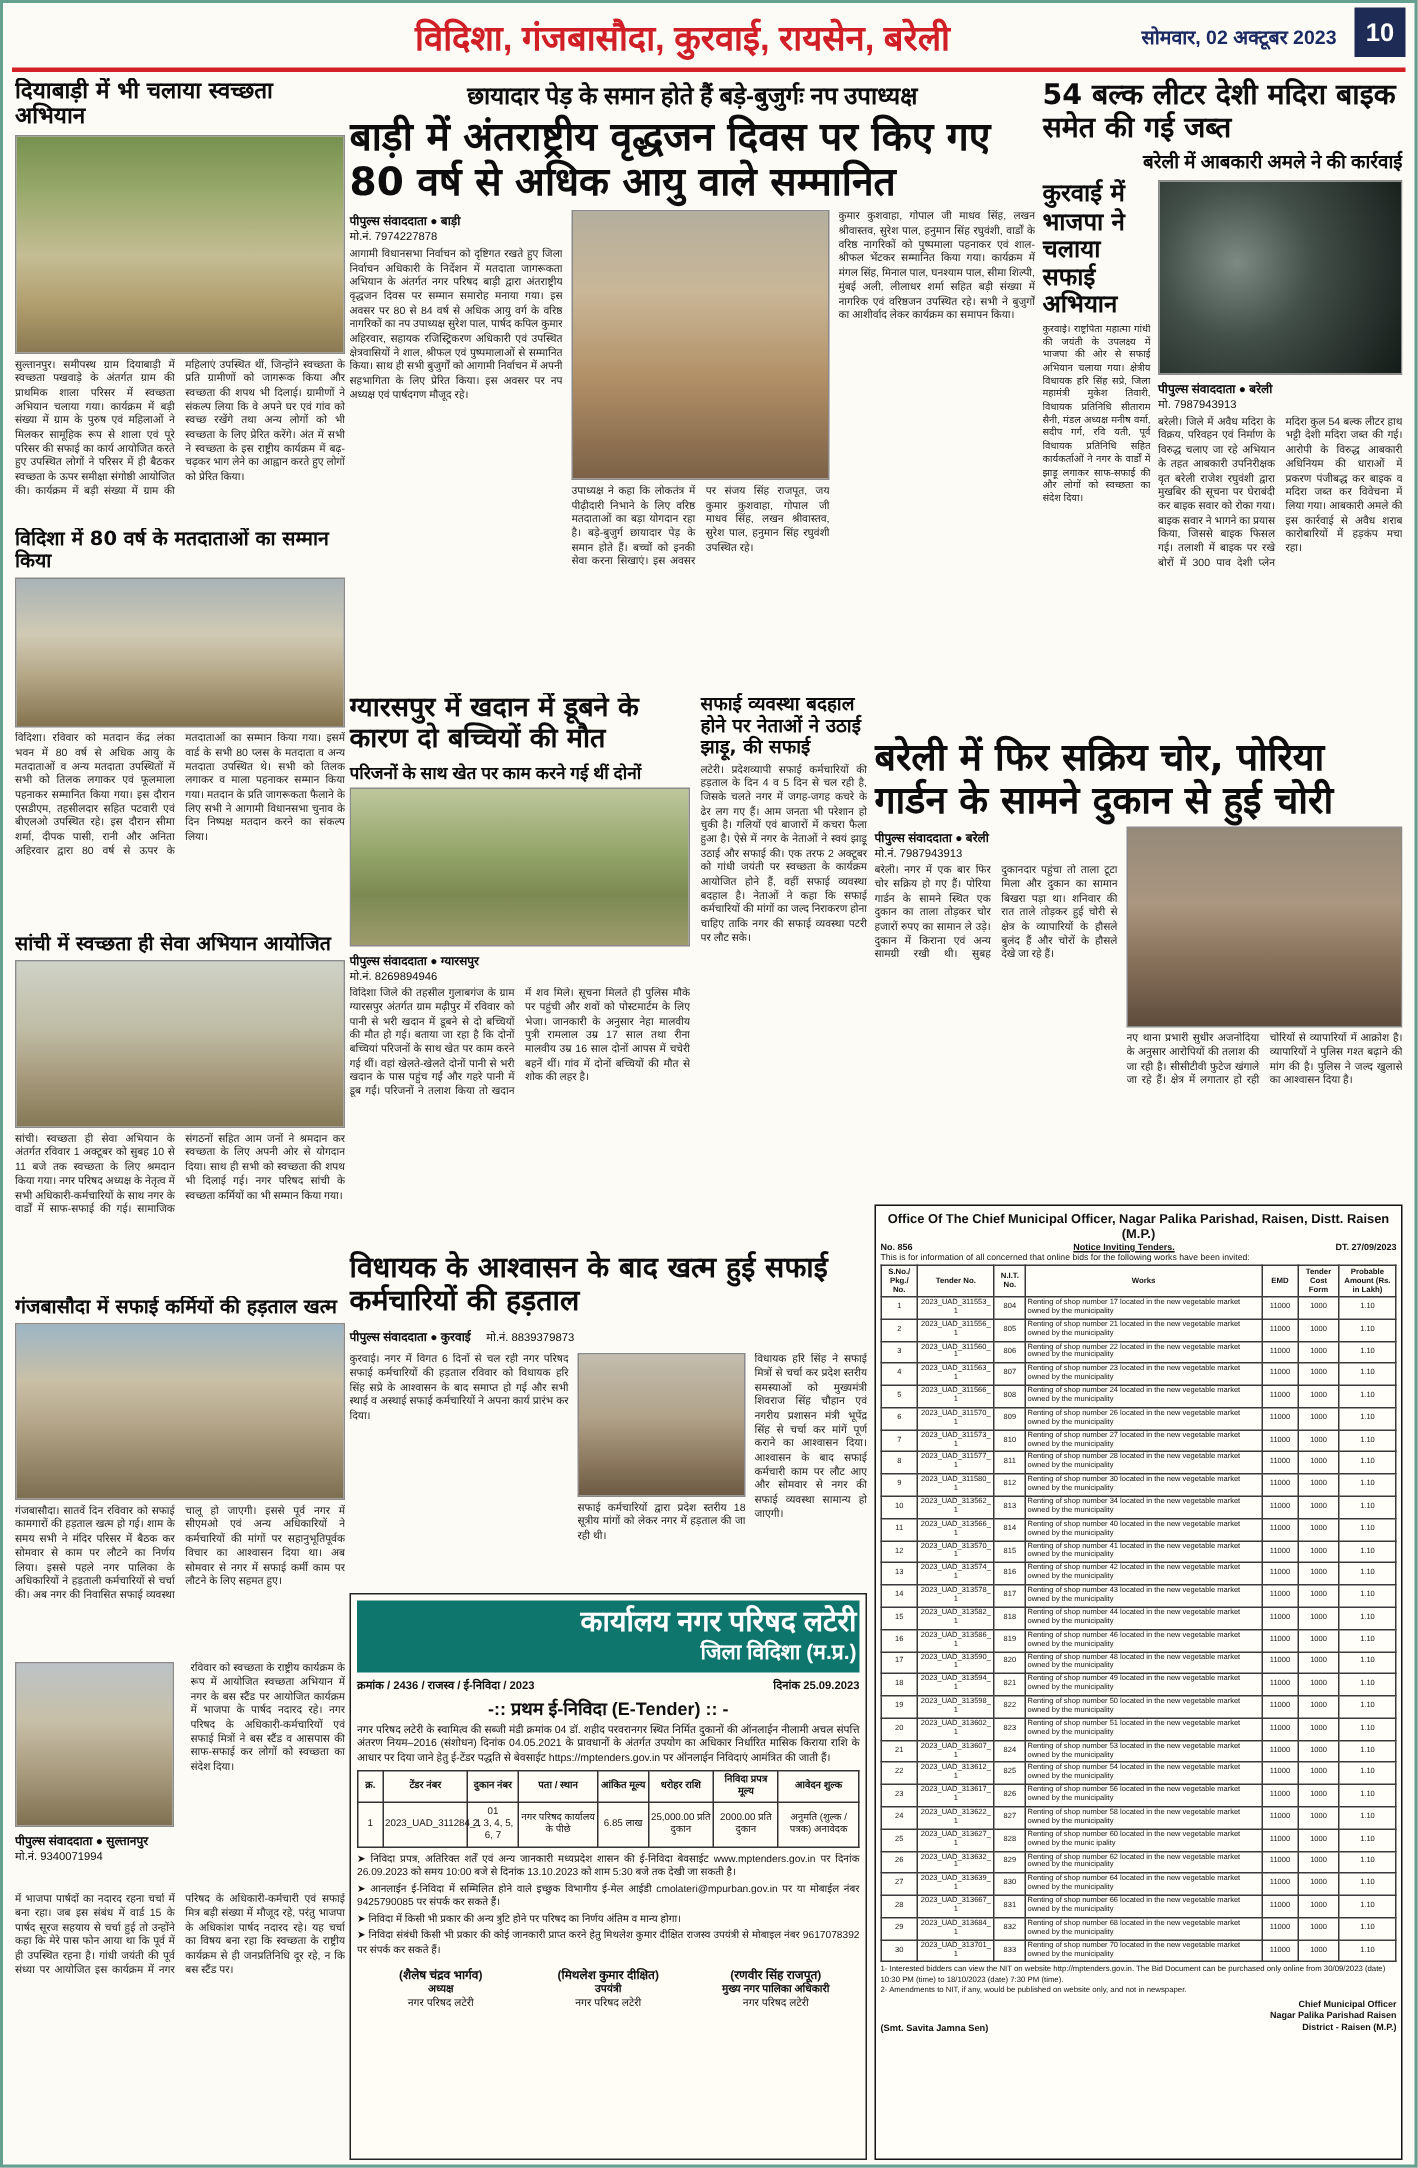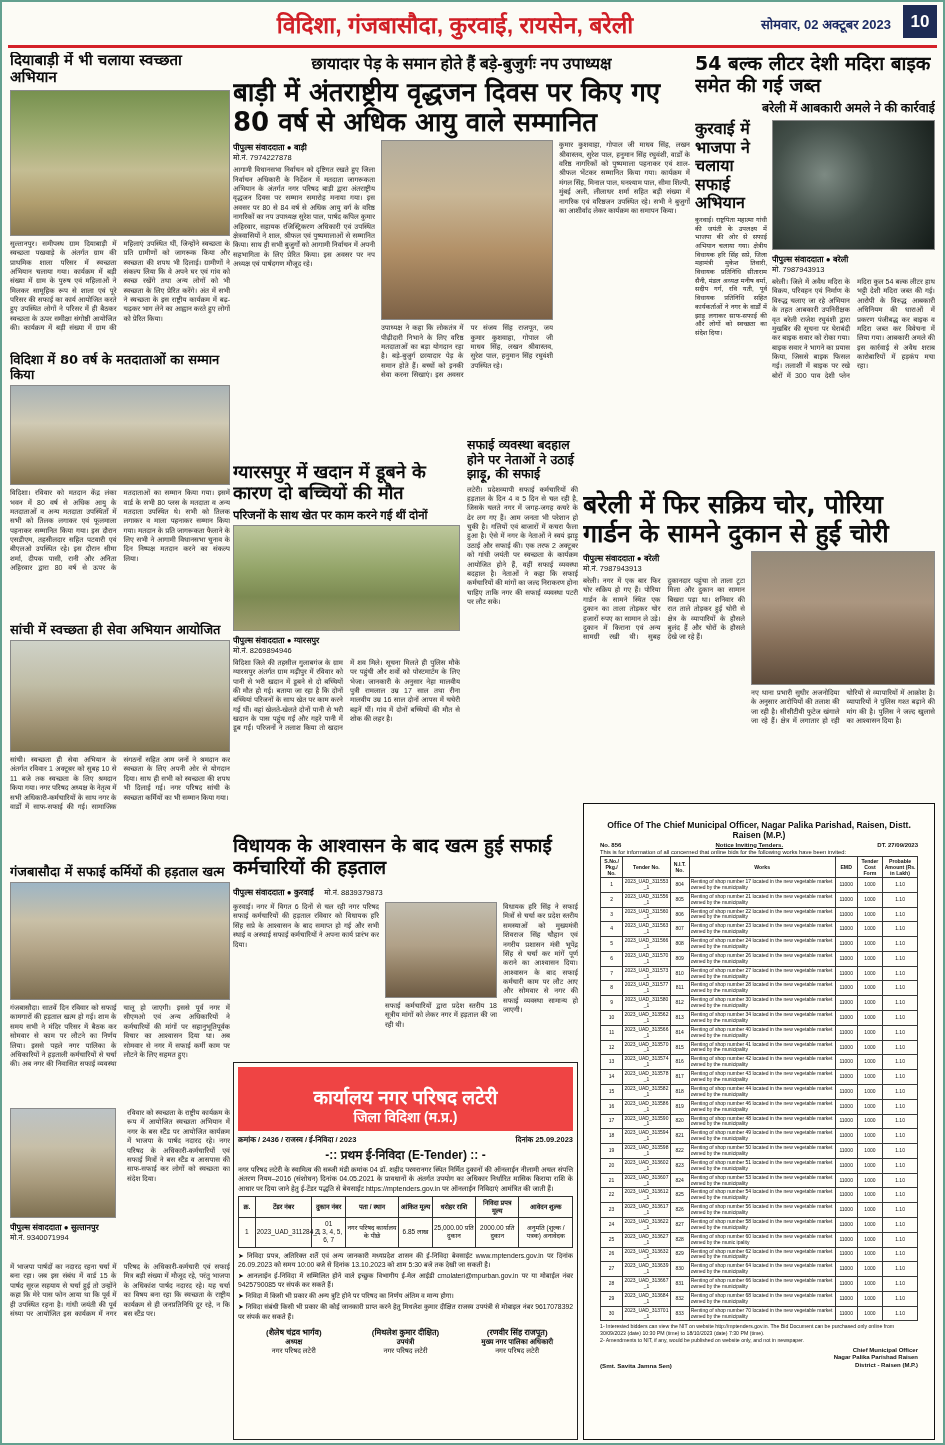--- a/index.html
+++ b/index.html
@@ -38,41 +38,41 @@
   .ph-group{background:linear-gradient(180deg,#a9b3b6 0%,#d0cab4 38%,#b2a483 68%,#84734e 100%)}
   .ph-field{background:linear-gradient(180deg,#bdc79c 0%,#93a468 42%,#7c8a52 68%,#9d9b6d 100%)}
   .ph-shop{background:linear-gradient(180deg,#958a79 0%,#ab9680 38%,#87705a 68%,#5e4c3c 100%)}
   .ph-clean{background:linear-gradient(180deg,#cfd2c8 0%,#c0bda6 40%,#a79a7c 70%,#857856 100%)}
   .ph-rally{background:linear-gradient(180deg,#9db5c5 0%,#c9c0a7 32%,#b3a487 58%,#7d6e51 100%)}
   .ph-meet{background:linear-gradient(180deg,#c2bdae 0%,#b1a188 45%,#8d7a5f 75%,#6c5a44 100%)}
   .ph-street{background:linear-gradient(180deg,#bcc3c6 0%,#c7bfa8 35%,#a89a7c 68%,#7e7051 100%)}
 
   
   .tender-lateri{border:1.5px solid #222;background:#fffdf6;padding:4px}
-  .lt-title{background:#ef4444;color:#fff;text-align:center;padding:20px 2px 5px}
+  .lt-title{background:#0f766e;color:#fff;text-align:right;padding:4px 2px 5px}
   .lt-t1{font-size:19px;font-weight:bold;line-height:1.15}
   .lt-t2{font-size:14px;font-weight:bold;line-height:1.2}
   .lt-ref{display:flex;justify-content:space-between;font-size:7.5px;margin-top:3px;font-weight:bold}
   .lt-head{text-align:center;font-weight:bold;font-size:12px;margin:2px 0}
   .lt-intro{font-size:7px;line-height:1.35;text-align:justify}
   .lt-table{width:100%;border-collapse:collapse;table-layout:fixed;margin:3px 0}
   .lt-table th,.lt-table td{border:1px solid #333;font-size:6.5px;padding:2px 1px;text-align:center;line-height:1.25;vertical-align:middle}
   .lt-table th{font-weight:bold}
   .pre{white-space:pre-line}
   .lt-notes{list-style:none;margin-top:2px}
   .lt-notes li{font-size:6.8px;line-height:1.35;text-align:justify;margin-bottom:2px}
   .lt-notes li::before{content:"➤ ";font-weight:bold}
   .lt-sigs{display:flex;justify-content:space-between;text-align:center;margin-top:5px}
   .lt-sig{flex:1}
   .lt-sig-name{font-size:8px;font-weight:bold}
   .lt-sig-role{font-size:7px;font-weight:bold}
   .lt-sig-org{font-size:7px}
 
   
-  .tender-raisen{border:1.5px solid #111;background:#fffef8;padding:16px}
+  .tender-raisen{border:1.5px solid #111;background:#fffef8;padding:3px}
   .rt-title{font-size:8.6px;font-weight:bold;text-align:center;line-height:1.2}
   .rt-row{display:flex;justify-content:space-between;font-size:6px;font-weight:bold;margin-top:1px}
   .rt-nit{text-decoration:underline}
   .rt-intro{font-size:5.8px;margin:1px 0;text-align:left}
   .rt-table{width:100%;border-collapse:collapse;table-layout:fixed}
   .rt-table th,.rt-table td{border:1px solid #3a3a3a;font-size:5px;line-height:1.18;padding:1px;vertical-align:middle;text-align:center;color:#111;word-wrap:break-word}
   .rt-table th{font-weight:bold;font-size:5.2px}
   .rt-table td.works{text-align:left}
   .rt-notes{list-style:none;margin-top:2px}
   .rt-notes li{font-size:5.2px;line-height:1.3;text-align:left}
@@ -155,21 +155,21 @@
     <h2 class="hl" style="font-size:18px">ग्यारसपुर में खदान में डूबने के कारण दो बच्चियों की मौत</h2>
     <div class="subhead2">परिजनों के साथ खेत पर काम करने गई थीं दोनों</div>
     <div class="photo ph-field" style="height:106px"></div>
     <div class="byline">
       <div class="byline-name">पीपुल्स संवाददाता ● ग्यारसपुर</div>
       <div class="byline-phone">मो.नं. 8269894946</div>
     </div>
     <div class="body cols2" style="height:158px">विदिशा जिले की तहसील गुलाबगंज के ग्राम ग्यारसपुर अंतर्गत ग्राम मढ़ीपुर में रविवार को पानी से भरी खदान में डूबने से दो बच्चियों की मौत हो गई। बताया जा रहा है कि दोनों बच्चियां परिजनों के साथ खेत पर काम करने गई थीं। वहां खेलते-खेलते दोनों पानी से भरी खदान के पास पहुंच गईं और गहरे पानी में डूब गईं। परिजनों ने तलाश किया तो खदान में शव मिले। सूचना मिलते ही पुलिस मौके पर पहुंची और शवों को पोस्टमार्टम के लिए भेजा। जानकारी के अनुसार नेहा मालवीय पुत्री रामलाल उम्र 17 साल तथा रीना मालवीय उम्र 16 साल दोनों आपस में चचेरी बहनें थीं। गांव में दोनों बच्चियों की मौत से शोक की लहर है।</div>
   </section>
 
-  <section class="abs" style="top:438px;left:467px;width:111px;height:368px">
+  <section class="abs" style="top:462px;left:467px;width:111px;height:368px">
     <h3 class="hl" style="font-size:12.5px">सफाई व्यवस्था बदहाल होने पर नेताओं ने उठाई झाड़ू, की सफाई</h3>
     <div class="body" style="height:306px">लटेरी। प्रदेशव्यापी सफाई कर्मचारियों की हड़ताल के दिन 4 व 5 दिन से चल रही है, जिसके चलते नगर में जगह-जगह कचरे के ढेर लग गए हैं। आम जनता भी परेशान हो चुकी है। गलियों एवं बाजारों में कचरा फैला हुआ है। ऐसे में नगर के नेताओं ने स्वयं झाड़ू उठाई और सफाई की। एक तरफ 2 अक्टूबर को गांधी जयंती पर स्वच्छता के कार्यक्रम आयोजित होने हैं, वहीं सफाई व्यवस्था बदहाल है। नेताओं ने कहा कि सफाई कर्मचारियों की मांगों का जल्द निराकरण होना चाहिए ताकि नगर की सफाई व्यवस्था पटरी पर लौट सके।</div>
   </section>
 
   <section class="abs" style="top:834px;left:233px;width:345px;height:224px">
     <h2 class="hl" style="font-size:19px">विधायक के आश्वासन के बाद  खत्म हुई सफाई कर्मचारियों की हड़ताल</h2>
     <div class="byline">
       <span class="byline-name">पीपुल्स संवाददाता ● कुरवाई</span>
       <span class="byline-phone" style="margin-left:6px">मो.नं. 8839379873</span>
     </div>

